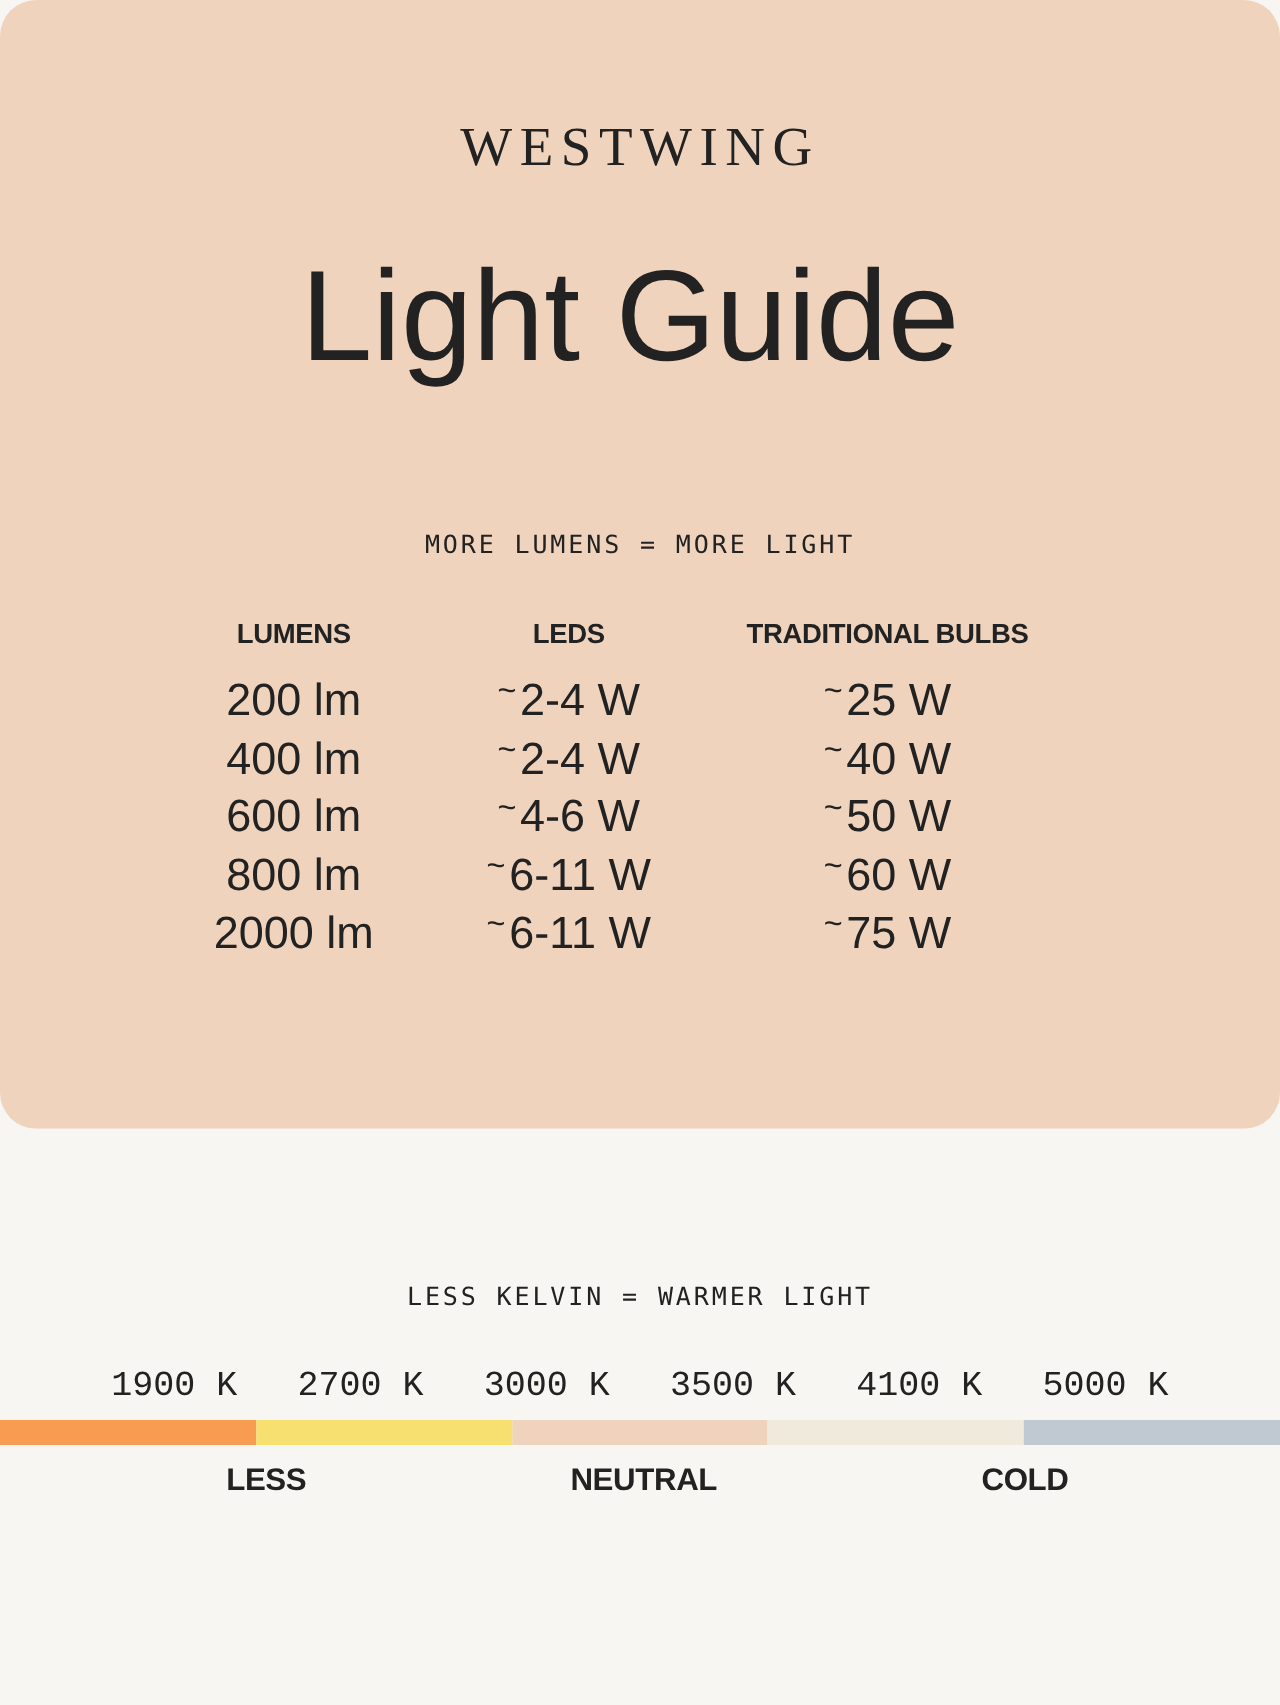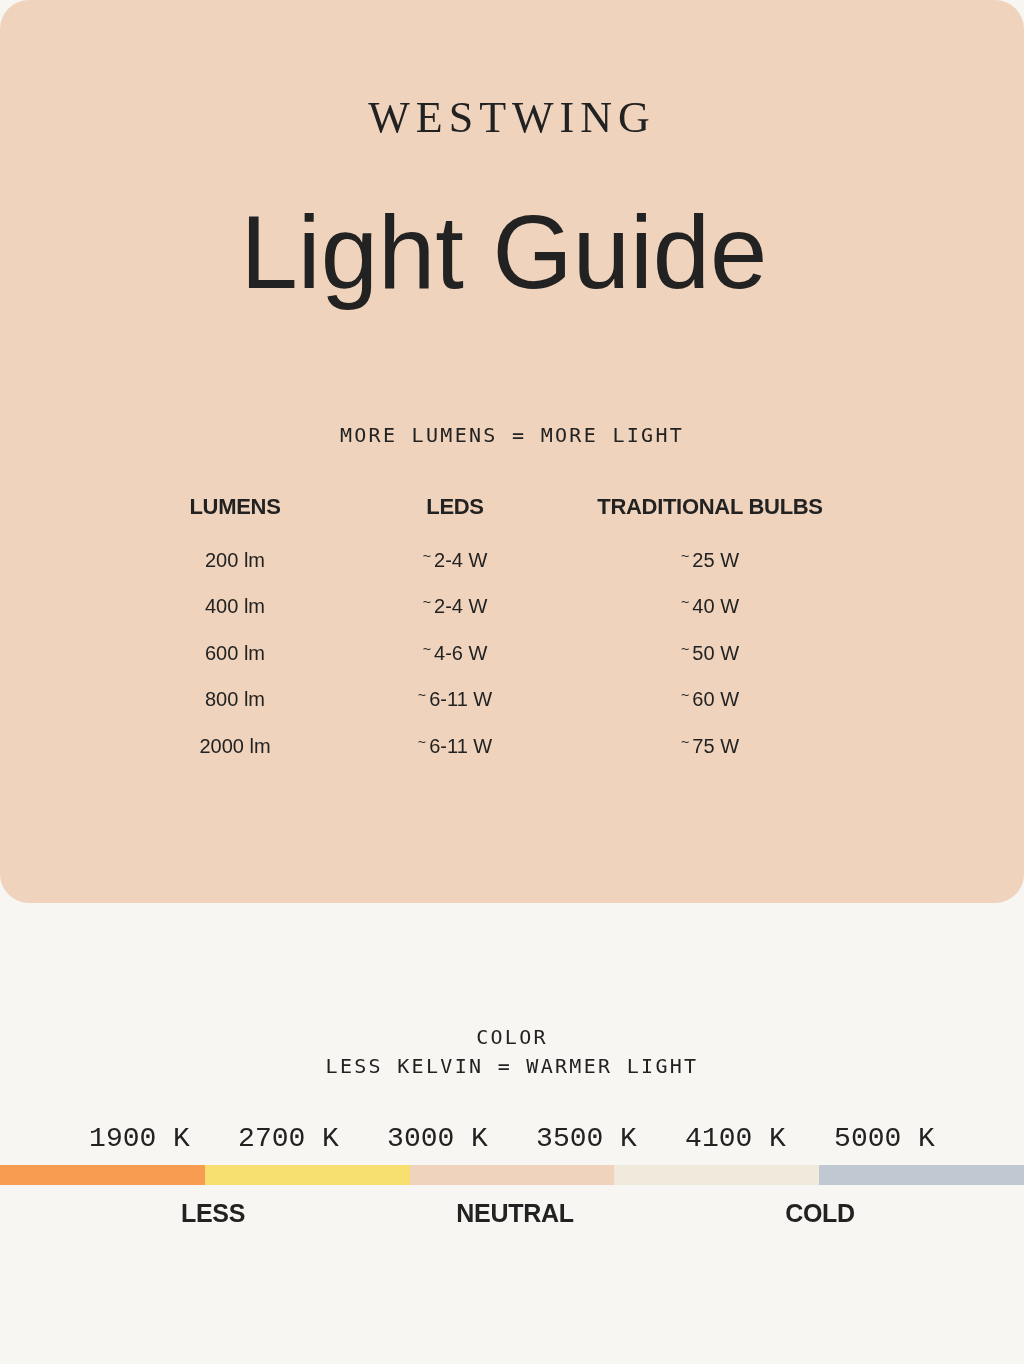--- a/index.html
+++ b/index.html
@@ -42,21 +42,21 @@
   
   .lumen-table { margin-left: 140px; width: 700px; margin-top: 40px; }
   .thead, .trow {
     display: grid;
     grid-template-columns: 190px 250px 260px;
     justify-items: center;
     align-items: center;
   }
   .thead { height: 34px; font-weight: bold; font-size: 22px; letter-spacing: -0.3px; }
   .tbody { margin-top: 13px; }
-  .trow { height: 46.5px; font-size: 20px; font-weight: 300; }
+  .trow { height: 46.5px; font-size: 36px; font-weight: 300; }
   .approx {
     font-size: 0.72em;
     position: relative;
     top: -0.42em;
     margin-right: 3px;
   }
 
   
   .section-bottom { height: 461px; background: #f7f6f2; }
   .section-bottom .mono-heading { padding-top: 120px; }
@@ -144,21 +144,20 @@
           <span><span class="approx">~</span><span>6-11 W</span></span>
           <span><span class="approx">~</span><span>75 W</span></span>
         </div>
 
       </div>
     </div>
   </section>
 
   <section class="section-bottom" style="background: rgb(247, 246, 242);">
     <div class="mono-heading">
-      <div>COLOR</div>
       <div>LESS KELVIN = WARMER LIGHT</div>
     </div>
 
     <div class="kelvin-row">
       <span>1900 K</span>
       <span>2700 K</span>
       <span>3000 K</span>
       <span>3500 K</span>
       <span>4100 K</span>
       <span>5000 K</span>

